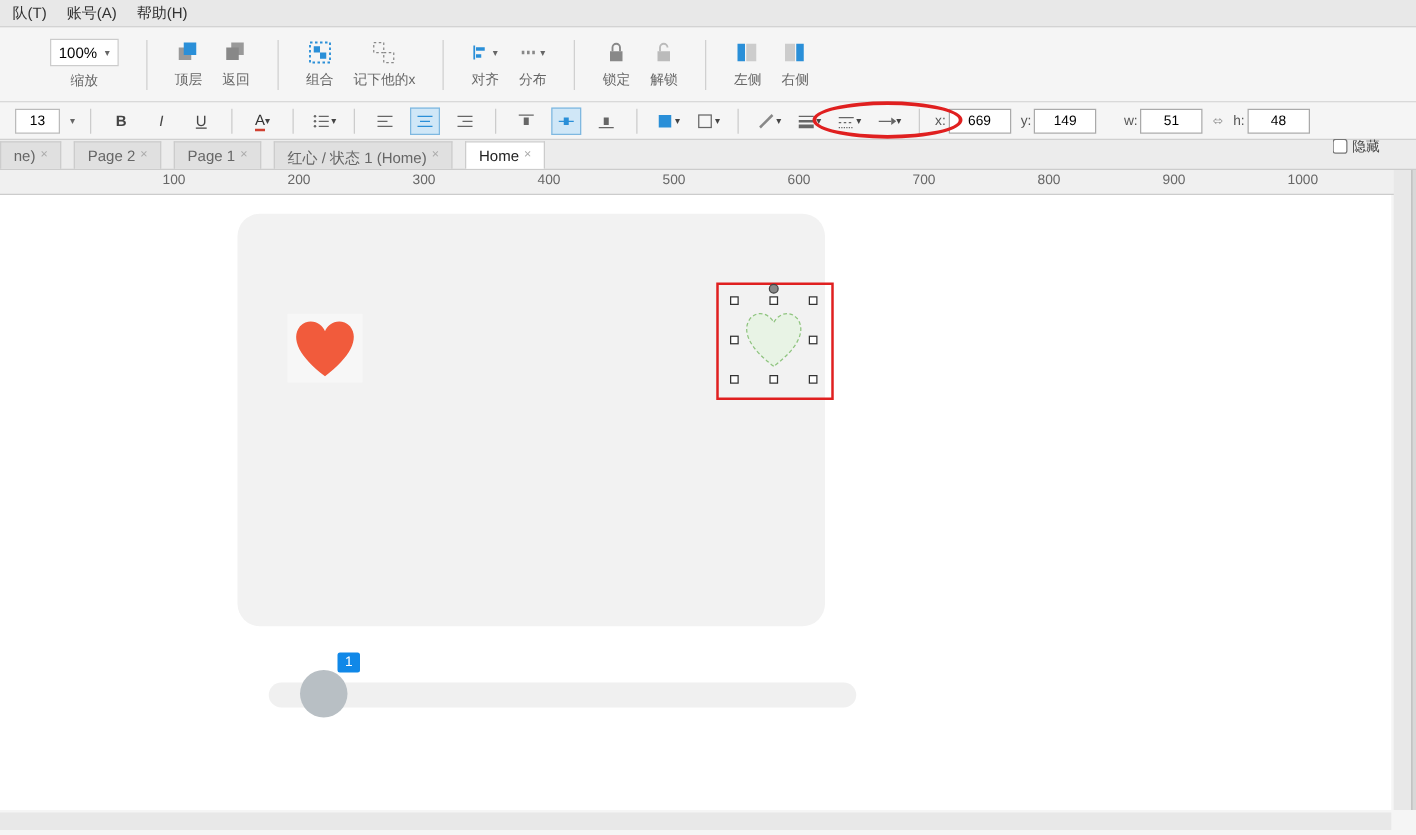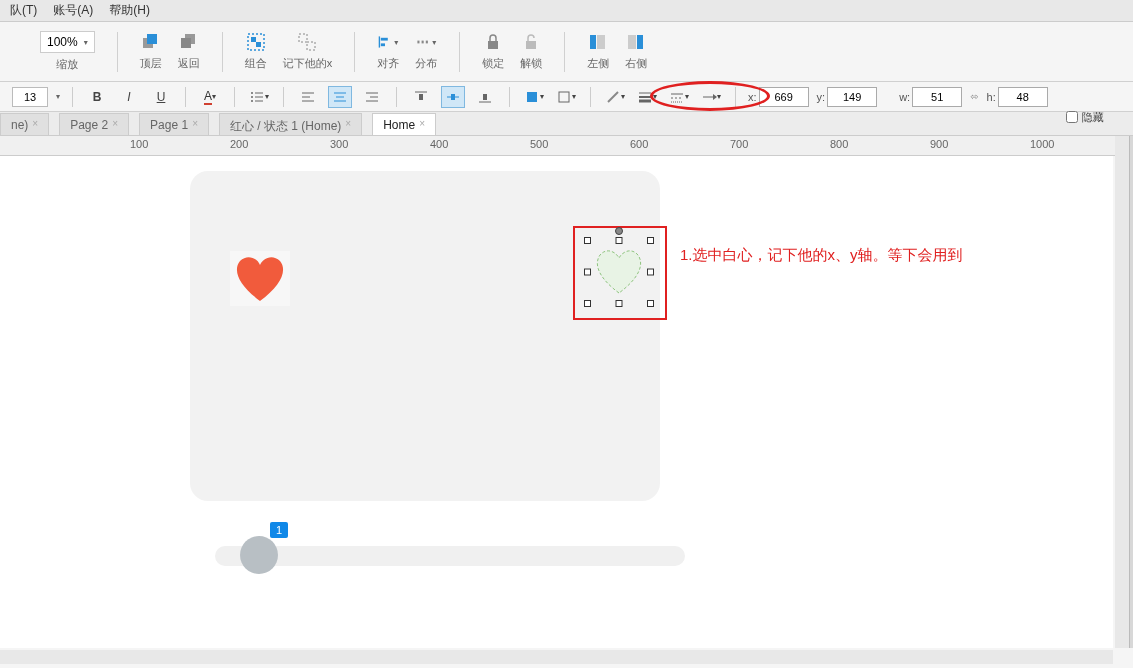--- a/index.html
+++ b/index.html
@@ -351,21 +351,20 @@
     <div class="rot-handle"></div>
     <div class="handle" style="left:-4px;top:-4px"></div>
     <div class="handle" style="left:50%;top:-4px;transform:translateX(-50%)"></div>
     <div class="handle" style="right:-4px;top:-4px"></div>
     <div class="handle" style="left:-4px;top:50%;transform:translateY(-50%)"></div>
     <div class="handle" style="right:-4px;top:50%;transform:translateY(-50%)"></div>
     <div class="handle" style="left:-4px;bottom:-4px"></div>
     <div class="handle" style="left:50%;bottom:-4px;transform:translateX(-50%)"></div>
     <div class="handle" style="right:-4px;bottom:-4px"></div>
   </div>
-  <div class="annotation">1.选中白心，记下他的x、y轴。等下会用到</div>
   <div class="slider-track"></div>
   <div class="slider-thumb"></div>
   <div class="slider-badge">1</div>
 </div>
 
 <div class="right-scroll"></div>
 <div class="right-panel-edge"></div>
 <div class="bottom-scroll"></div>
 
 </body></html>

